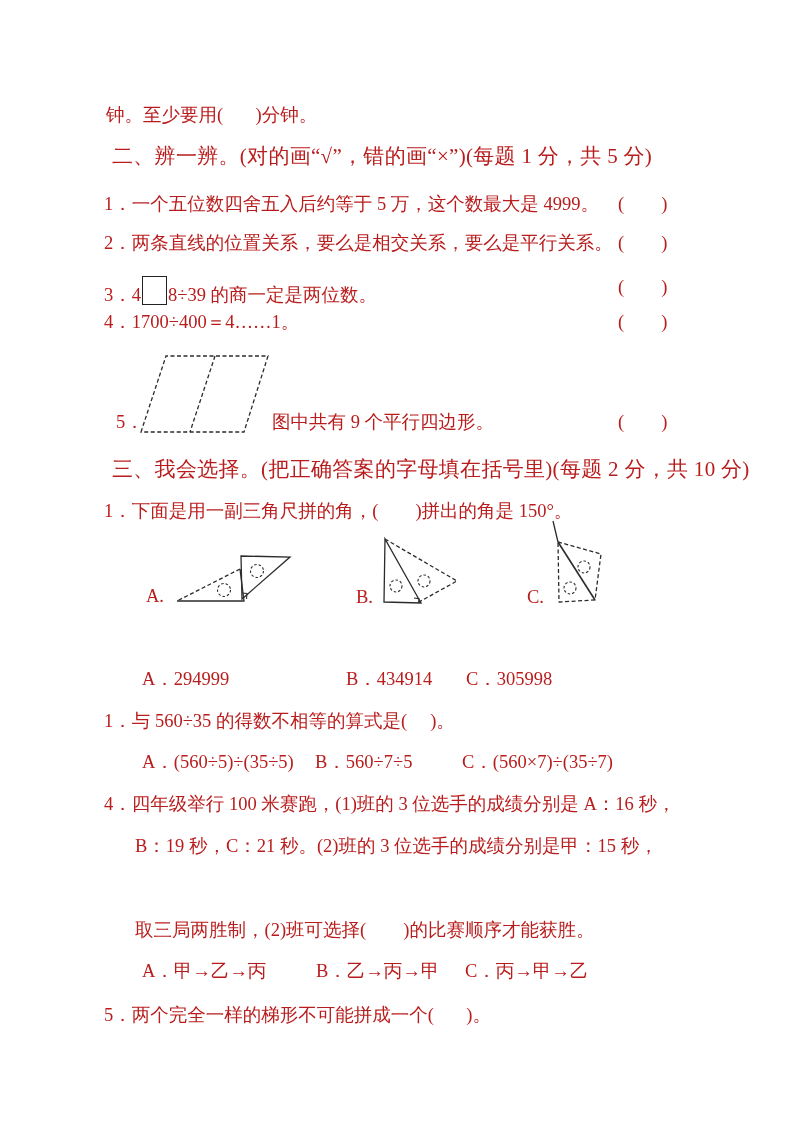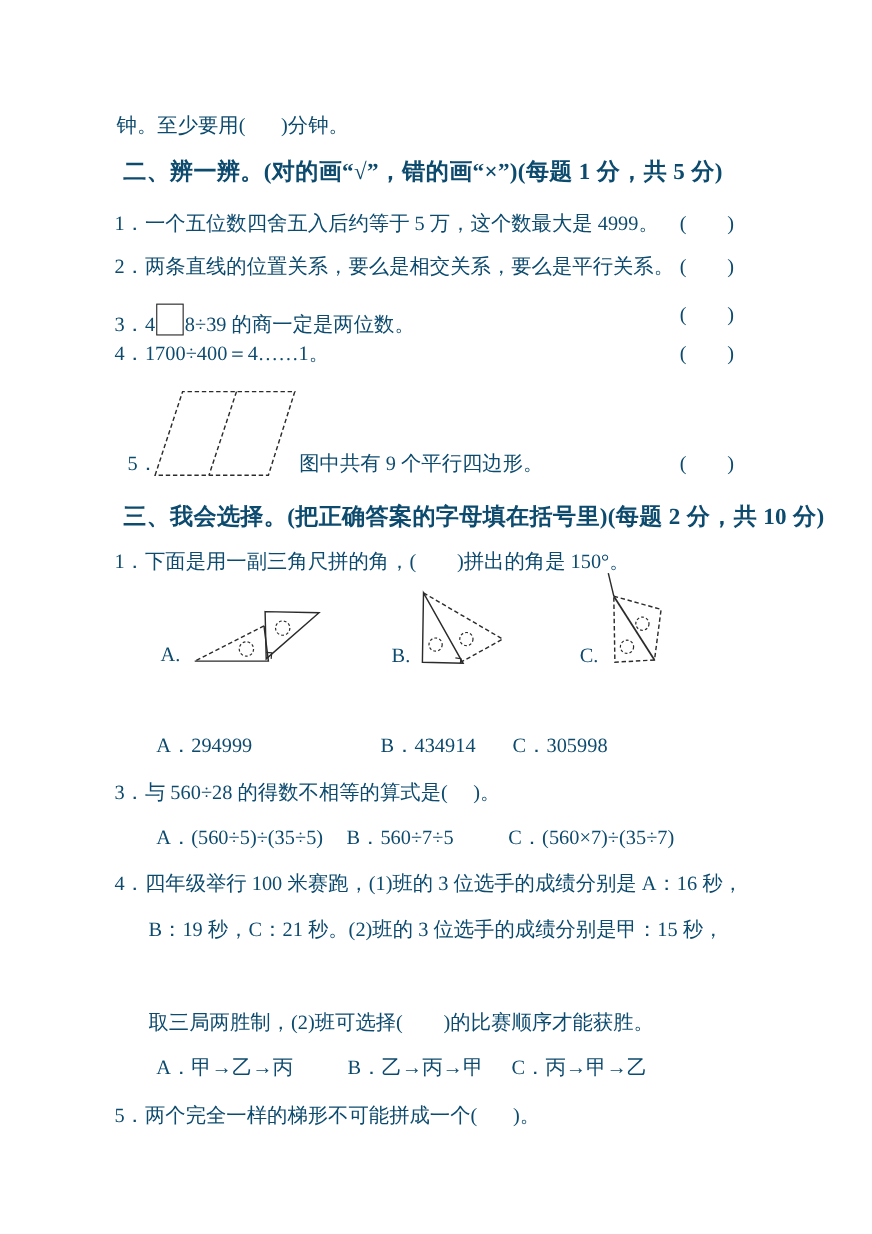--- a/index.html
+++ b/index.html
@@ -1,22 +1,22 @@
 <!DOCTYPE html>
 <html><head>
 <meta charset="utf-8">
 <style>
   html,body{margin:0;padding:0;background:#e8e8e8;}
   .page{
     position:relative;width:793px;height:1122px;background:#ffffff;
     font-family:"Liberation Serif","DejaVu Serif",serif;
-    color:#0c4a6e;font-size:18.5px;line-height:1.25;overflow:hidden;
+    color:#b91c1c;font-size:18.5px;line-height:1.25;overflow:hidden;
   }
   .t{position:absolute;white-space:pre;}
-  .h{font-weight:700;font-size:21px;letter-spacing:0.3px;}
+  .h{font-weight:400;font-size:21px;letter-spacing:0.3px;}
   .dbox{
     display:inline-block;width:23px;height:27px;border:1.6px solid #222;
     vertical-align:-4px;margin:0 1px;
   }
   svg{position:absolute;overflow:visible;}
   .st{fill:none;stroke:#2b2b2b;stroke-width:1.3;stroke-linejoin:miter;stroke-linecap:butt;}
   .dash{stroke-dasharray:4 2.5;}
   .hole{fill:none;stroke:#2b2b2b;stroke-width:1.1;stroke-dasharray:2.5 2;}
   .thin{stroke-width:1.1;}
 </style>
@@ -78,21 +78,21 @@
     <path class="st dash" d="M16 26 L59 38 L53 84 L17 86 Z"></path>
     <path class="st" style="stroke-width:1.6" d="M16 26 L53 84"></path>
     <circle class="hole" cx="42" cy="51" r="6"></circle>
     <circle class="hole" cx="28" cy="72" r="6"></circle>
   </svg>
 
   <div class="t" style="left:142px;top:668px">A．294999</div>
   <div class="t" style="left:346px;top:668px">B．434914</div>
   <div class="t" style="left:466px;top:668px">C．305998</div>
 
-  <div class="t" style="left:104px;top:710px">3．与 560÷28 的得数不相等的算式是(     )。</div>
+  <div class="t" style="left:104px;top:710px">1．与 560÷35 的得数不相等的算式是(     )。</div>
   <div class="t" style="left:142px;top:751px">A．(560÷5)÷(35÷5)</div>
   <div class="t" style="left:315px;top:751px">B．560÷7÷5</div>
   <div class="t" style="left:462px;top:751px">C．(560×7)÷(35÷7)</div>
 
   <div class="t" style="left:104px;top:793px">4．四年级举行 100 米赛跑，(1)班的 3 位选手的成绩分别是 A：16 秒，</div>
   <div class="t" style="left:135px;top:835px">B：19 秒，C：21 秒。(2)班的 3 位选手的成绩分别是甲：15 秒，</div>
   <div class="t" style="left:135px;top:919px">取三局两胜制，(2)班可选择(        )的比赛顺序才能获胜。</div>
   <div class="t" style="left:142px;top:960px">A．甲→乙→丙</div>
   <div class="t" style="left:316px;top:960px">B．乙→丙→甲</div>
   <div class="t" style="left:465px;top:960px">C．丙→甲→乙</div>

